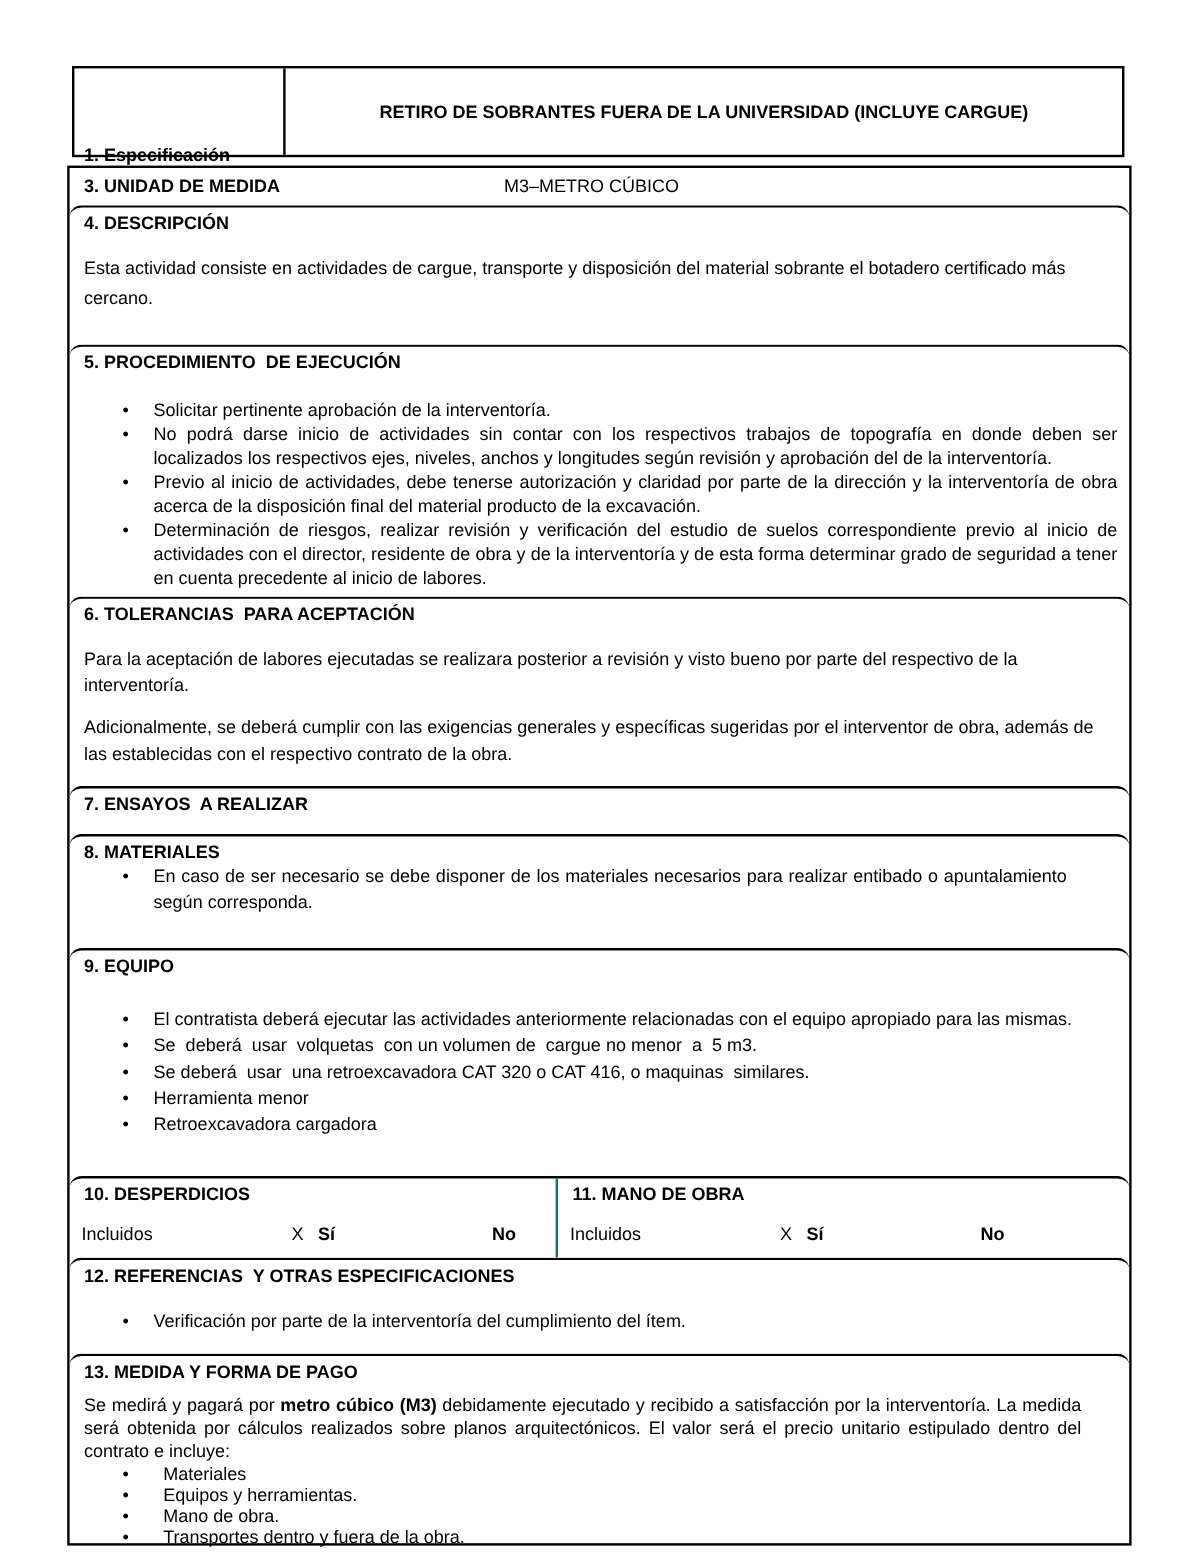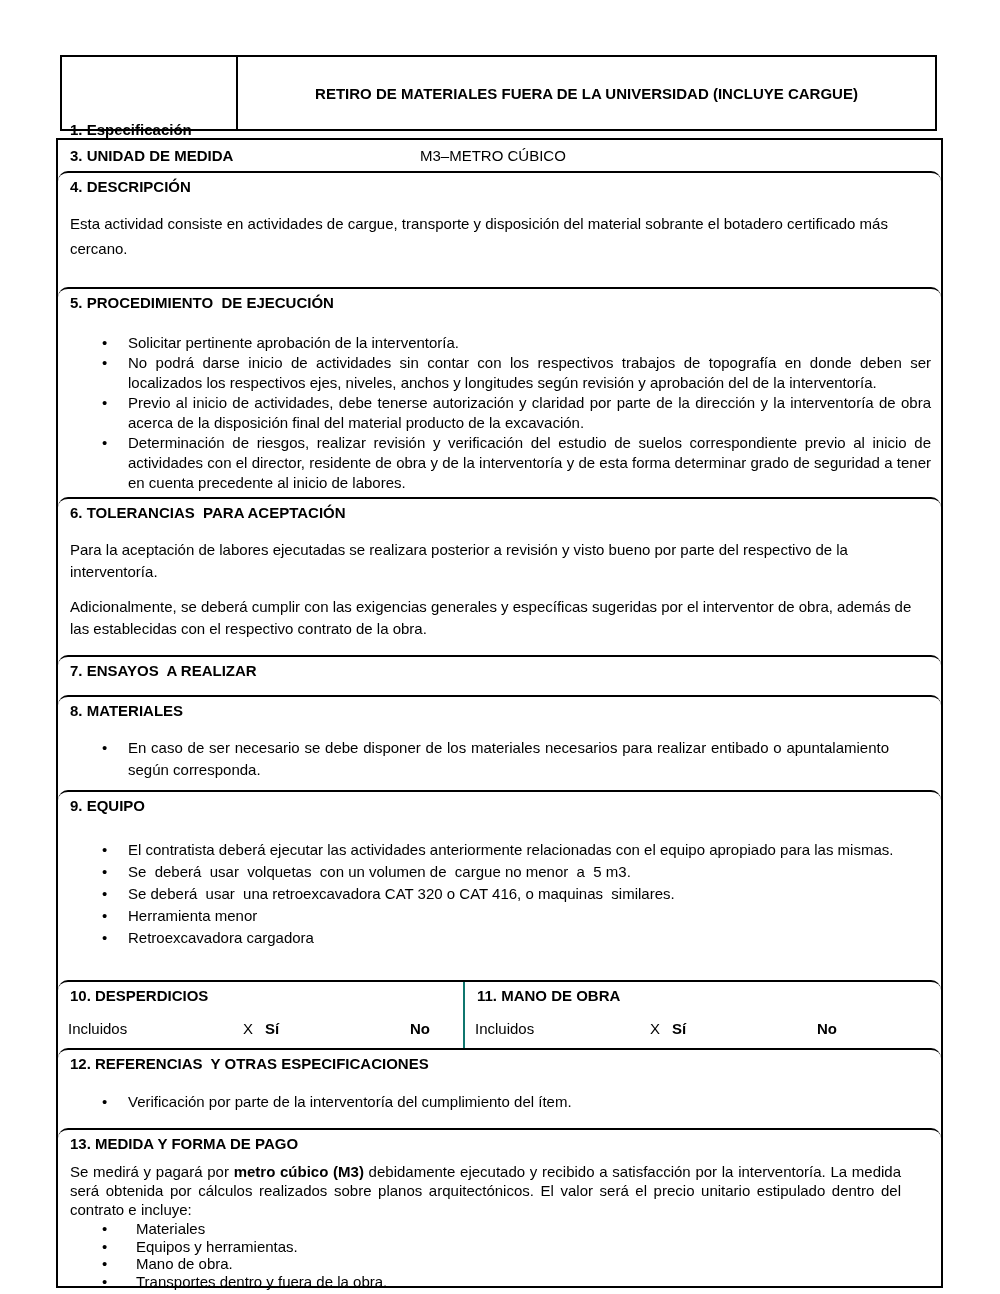--- a/index.html
+++ b/index.html
@@ -69,21 +69,21 @@
   .row-proc ul.bullets li { text-align: justify; }
 
   .row-tol { height: 158px; }
   .row-tol .body-text { line-height: 22px; }
   .row-tol .tol-p1 { margin-top: 17px; }
   .row-tol .tol-p2 { margin-top: 13px; }
 
   .row-tests { height: 40px; }
 
   .row-mat { height: 95px; }
-  .row-mat ul.bullets { margin-top: 17px; }
+  .row-mat ul.bullets { margin-top: 0; }
   .row-mat ul.bullets li { line-height: 22px; text-align: justify; padding-right: 52px; }
 
   .row-equip { height: 190px; }
   .row-equip ul.bullets { margin-top: 24px; }
   .row-equip ul.bullets li { line-height: 22px; }
 
   .row-split { height: 68px; display: flex; }
   .split-cell { position: relative; }
   .cell-waste { width: 407px; border-right: 2px solid #0f766e; }
   .cell-labor { flex: 1; }
@@ -108,21 +108,21 @@
 </head>
 <body>
 
 <div class="page">
 
   <div class="header-box">
     <div class="spec-cell">
       <div>1. Especificación</div>
       <div>No  (2.8)</div>
     </div>
-    <div class="title-cell">RETIRO DE MATERIALES FUERA DE LA UNIVERSIDAD (INCLUYE CARGUE)</div>
+    <div class="title-cell">RETIRO DE SOBRANTES FUERA DE LA UNIVERSIDAD (INCLUYE CARGUE)</div>
   </div>
 
   <div class="main-table">
 
     <div class="row row-unit">
       <div class="heading inline-heading">3. UNIDAD DE MEDIDA</div>
       <span class="unit-value">M3–METRO CÚBICO</span>
     </div>
 
     <div class="row row-desc">

